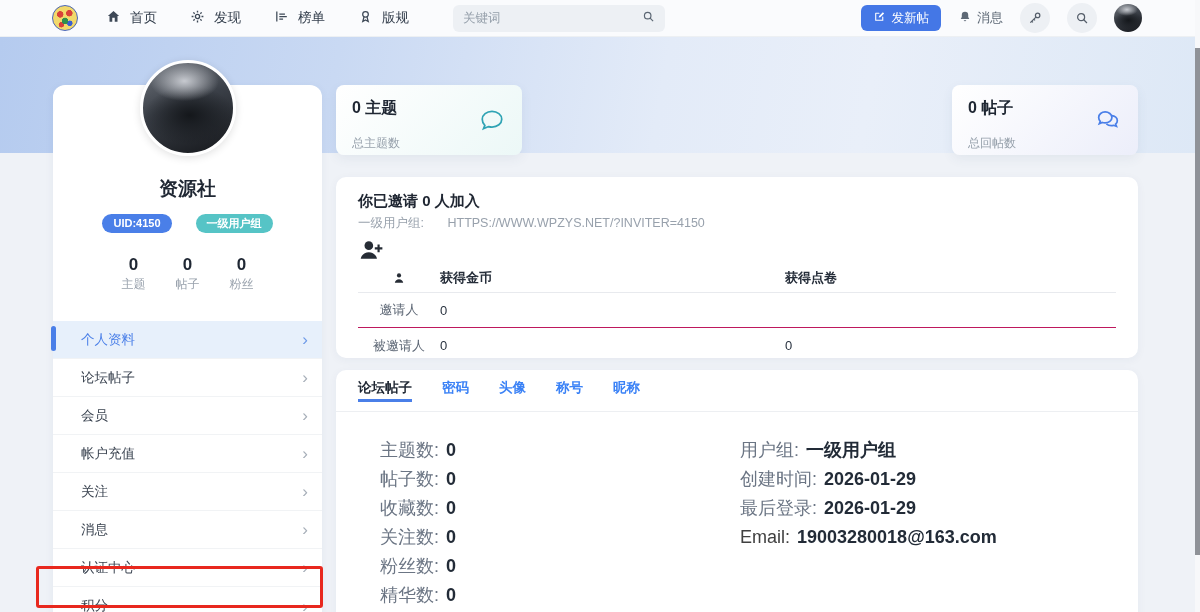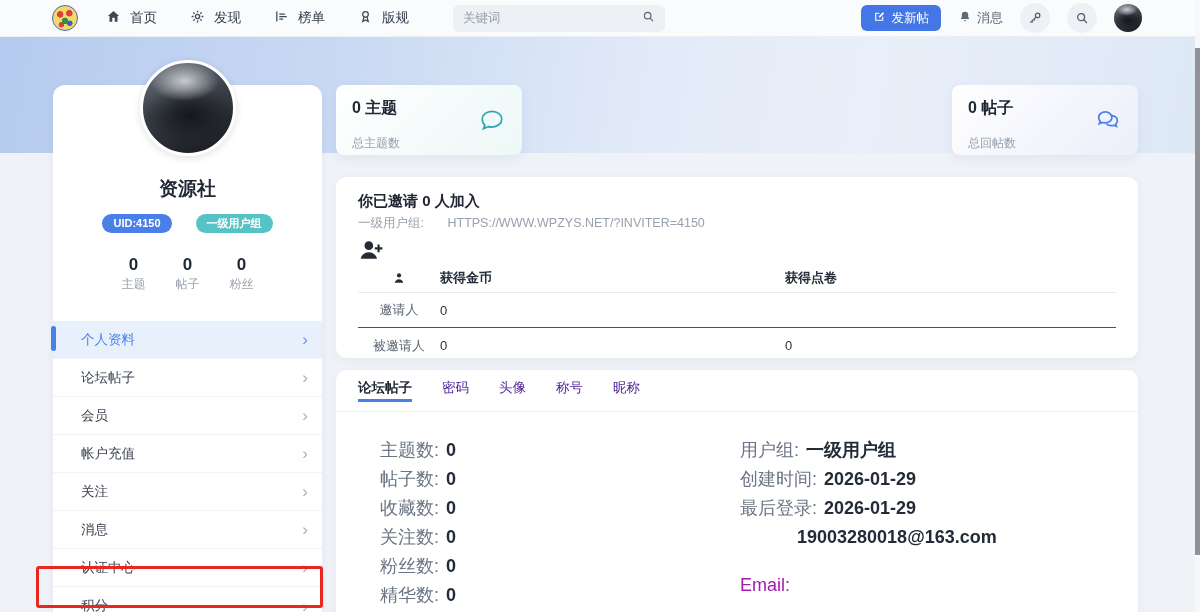--- a/index.html
+++ b/index.html
@@ -99,21 +99,21 @@
   .inv-row.head { height:30px; font-size:13px; font-weight:bold; color:#262e3a; border-bottom:1px solid #e8eaee; }
   .inv-row.head svg { width:14px; height:14px; color:#262c35; margin:0 auto; display:block; }
   .inv-row.body { height:35px; font-size:13px; color:#2a3340; border-bottom:1px solid #be185d; }
   .inv-row.body:last-child { border-bottom:none; }
   .inv-name { text-align:center; color:#5c6674; }
 
   
   .ppanel { position:absolute; left:336px; top:370px; width:802px; height:260px; background:#fff;
             border-radius:10px 10px 0 0; box-shadow:0 2px 10px rgba(40,60,100,.05); z-index:5; }
   .pp-tabs { height:42px; display:flex; align-items:center; gap:30px; padding:0 22px; border-bottom:1px solid #edeff2; }
-  .pp-tab { font-size:13.5px; color:#4c1d95; cursor:pointer; padding-bottom:2px; border-bottom:3px solid transparent; }
+  .pp-tab { font-size:13.5px; color:#3b82f6; cursor:pointer; padding-bottom:2px; border-bottom:3px solid transparent;font-weight:bold; }
   .pp-tab.active { font-weight:bold; color:#1f2733; border-bottom-color:#4a7fe8; }
   .pp-body { display:flex; padding:30px 0 0 44px; }
   .pp-col-left { width:360px; }
   .pp-field { display:flex; align-items:flex-start; margin-bottom:12px; line-height:17px; font-size:18px; }
   .pp-label { color:#6b7584; }
   .pp-value { color:#222b37; font-weight:bold; margin-left:7px; }
 </style>
 </head>
 <body>
 
@@ -352,21 +352,21 @@
         </div>
         <div class="pp-field">
           <span class="pp-label">创建时间:</span>
             <span class="pp-value">2026-01-29</span>
         </div>
         <div class="pp-field">
           <span class="pp-label">最后登录:</span>
             <span class="pp-value">2026-01-29</span>
         </div>
         <div class="pp-field">
-          <span class="pp-label" style="color: #a21caf; margin-top: 48px;">Email:</span>
+          <span class="pp-label" style="color: #404040;">Email:</span>
             <span class="pp-value">19003280018@163.com</span>
         </div>
       </div>
     </div>
   </div>
 
   <div class="sb-track">
     <div class="sb-thumb"></div>
   </div>
 

